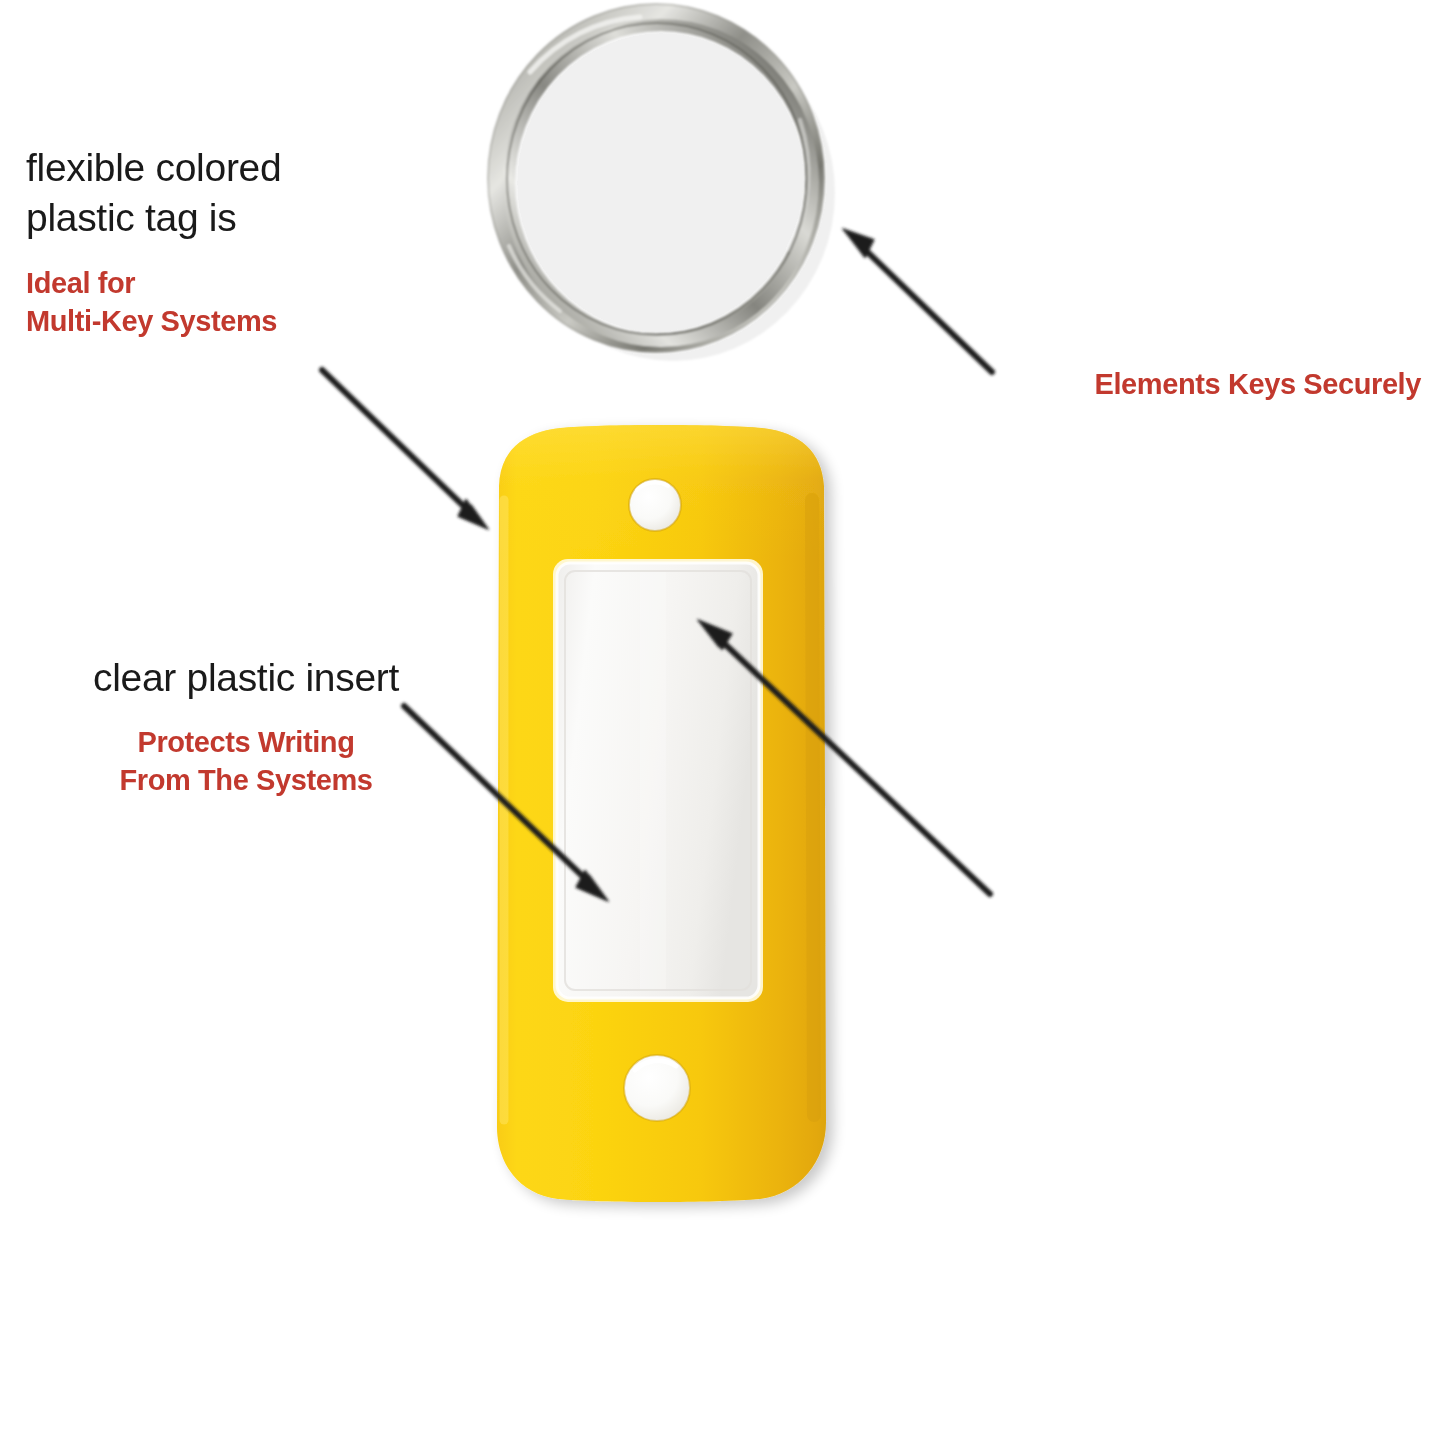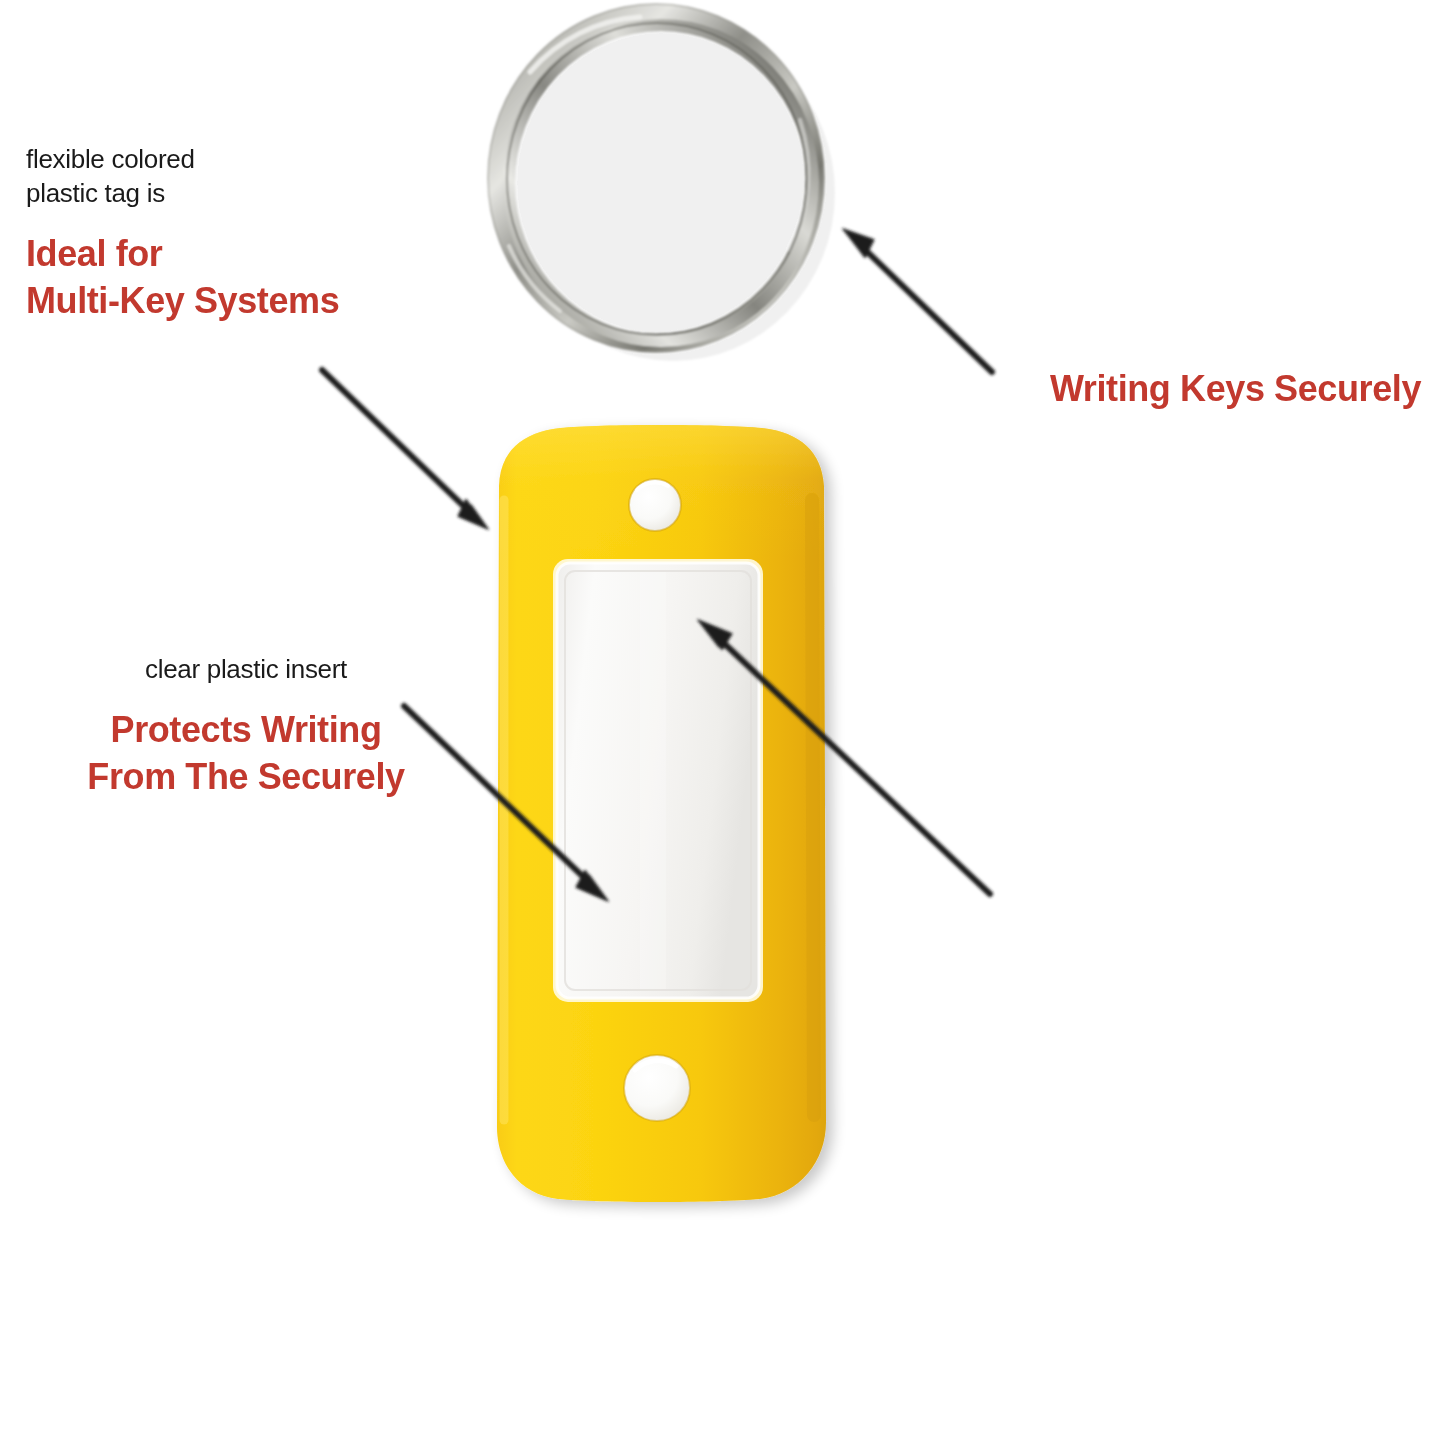--- a/index.html
+++ b/index.html
@@ -20,28 +20,28 @@
 
   
   .callout {
     position: absolute;
     line-height: 1.30;
     white-space: pre-line;
   }
   .callout .plain {
     display: block;
     color: #1a1a1a;
-    font-size: 26px;
+    font-size: 39px;
     font-weight: 400;
     letter-spacing: -0.3px;
   }
   .callout .emph {
     display: block;
     color: #c2392e;
-    font-size: 36px;
+    font-size: 29px;
     font-weight: 700;
     letter-spacing: -0.4px;
   }
 
   #callout-tag      { left: 26px;  top: 122px; text-align: left; width: 430px; }
   #callout-ring     { right: 24px; top: 345px; text-align: right; width: 520px; }
   #callout-insert   { left: 26px;  top: 632px; text-align: center; width: 440px; }
   #callout-paper    { right: 58px; top: 790px; text-align: right; width: 470px; }
 
   
@@ -213,23 +213,23 @@
   </svg>
 
   <div class="callout" id="callout-tag">
     <span class="plain">flexible colored
 plastic tag is</span>
     <span class="emph">Ideal for
 Multi-Key Systems</span>
   </div>
 
   <div class="callout" id="callout-ring">
-    <span class="emph">Writing Keys Securely</span>
+    <span class="emph">Elements Keys Securely</span>
   </div>
 
   <div class="callout" id="callout-insert">
     <span class="plain">clear plastic insert</span>
     <span class="emph">Protects Writing
-From The Securely</span>
+From The Systems</span>
   </div>
 
 
 </div>
 
 </body></html>

